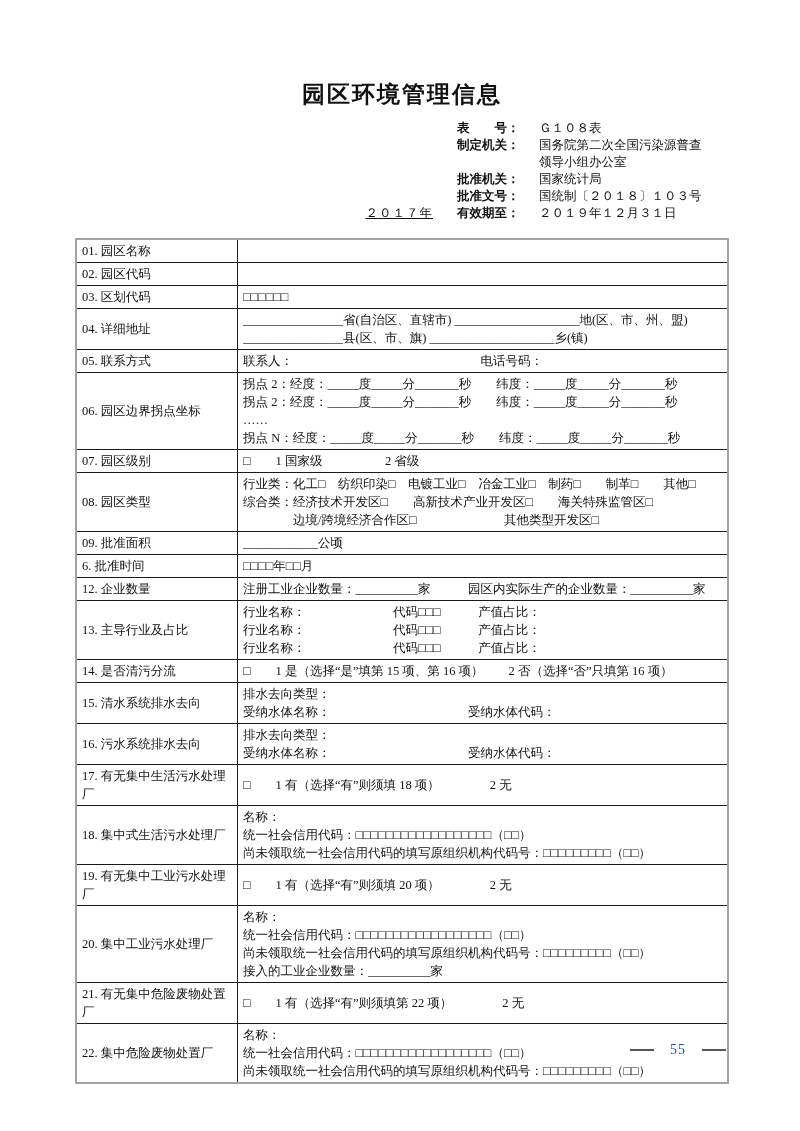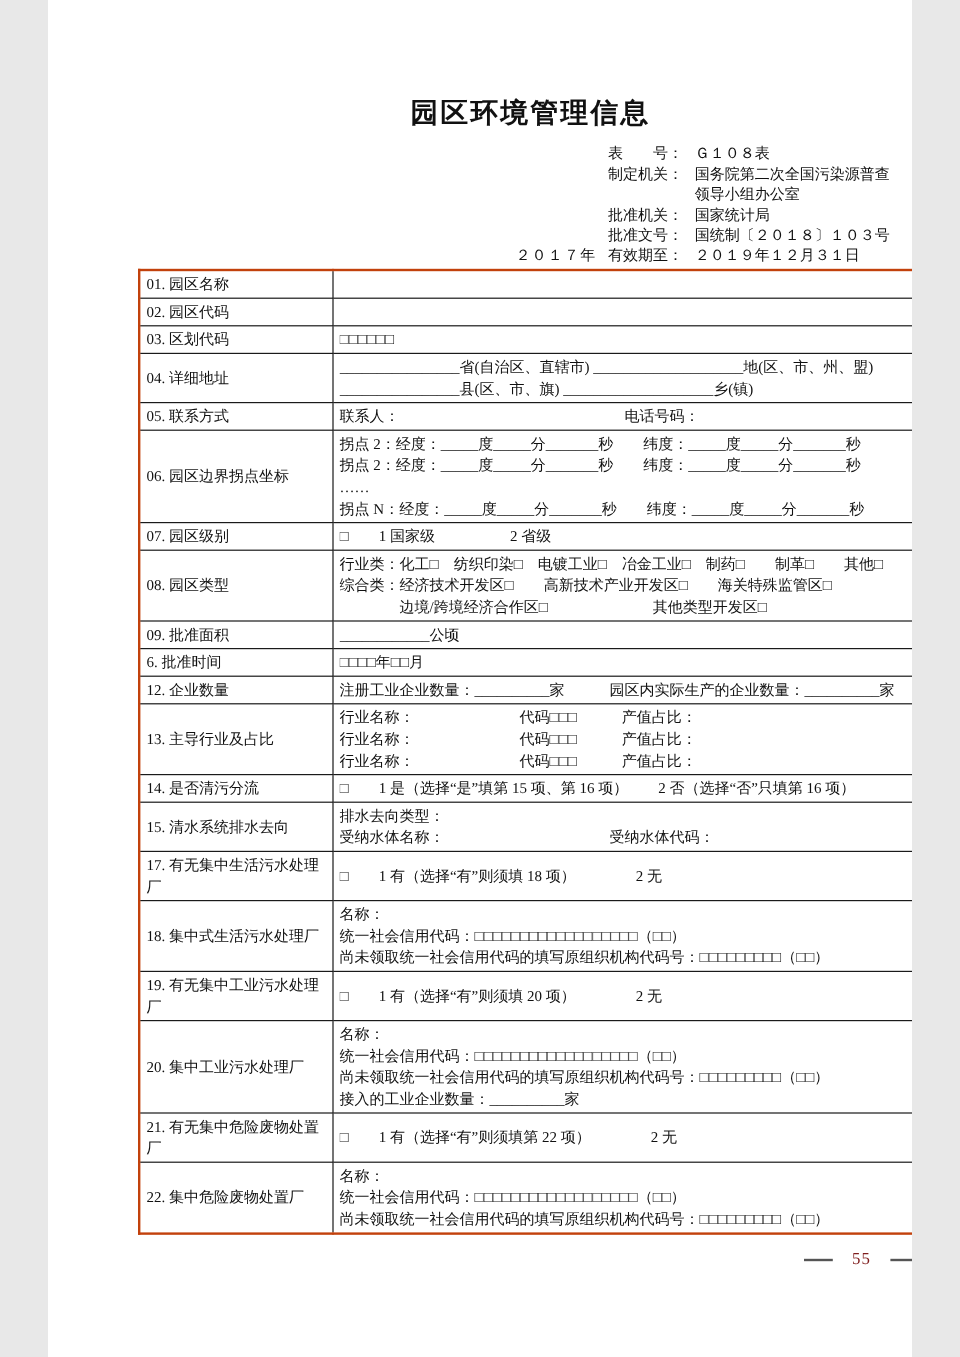--- a/index.html
+++ b/index.html
@@ -1,43 +1,43 @@
 <!DOCTYPE html>
 <html><head>
 <meta charset="utf-8">
 <style>
   html,body { margin:0; padding:0; background:#e8e8e8; }
   .page {
-    position:relative; width:720px; height:1131px; background:#ffffff;
+    position:relative; width:800px; height:1131px; background:#ffffff;
     font-family:"Liberation Serif","DejaVu Serif",serif; color:#111;
     overflow:hidden; margin:0 auto;
   }
   .content { position:absolute; left:75px; top:0; width:654px; }
   h1.title {
     margin:82px 0 0 0; text-align:center; font-size:23px; font-weight:bold;
     letter-spacing:2px; line-height:26px;
   }
   .meta { margin-top:12px; font-size:12.5px; line-height:17px; }
   .meta-row { display:flex; justify-content:flex-end; align-items:baseline; }
-  .meta-prefix { letter-spacing:1px; }
-  .meta-label { width:82px; text-align:center; white-space:nowrap; }
+  .meta-prefix { margin-right:24px; letter-spacing:1px;text-decoration:underline; }
+  .meta-label { width:82px; text-align:left; white-space:nowrap;font-weight:bold; }
   .meta-value { width:190px; text-align:left; white-space:nowrap; }
   table.form {
-    border-collapse:collapse; width:654px; table-layout:fixed; margin-top:2px;
-    border:2px solid #c2410c;
+    border-collapse:collapse; width:654px; table-layout:fixed; margin-top:16px;
+    border:2px solid #a3a3a3;
   }
   table.form td {
     border:1px solid #1a1a1a; vertical-align:middle;
     font-size:12.5px; line-height:18px; padding:2px 5px;
   }
   td.lbl { width:150px; }
   td.val { }
   .line { min-height:18px; white-space:nowrap; overflow:hidden; }
   .pagenum {
-    position:absolute; top:1042px; left:630px; font-size:14px; color:#7f1d1d;
+    position:absolute; top:1042px; left:630px; font-size:14px; color:#1d4ed8;
     display:flex; align-items:center;
   }
   .dash { display:inline-block; width:24px; height:1.5px; background:#555; }
   .pagenum .num { margin:0 16px; letter-spacing:1px; }
 </style>
 </head>
 <body>
 
 <div class="page">
   <div class="content">
@@ -155,20 +155,27 @@
             </td>
           </tr>
           <tr>
             <td class="lbl">14. 是否清污分流</td>
             <td class="val">
               <div class="line">□　　1 是（选择“是”填第 15 项、第 16 项）　　2 否（选择“否”只填第 16 项）</div>
             </td>
           </tr>
           <tr>
             <td class="lbl">15. 清水系统排水去向</td>
+            <td class="val">
+              <div class="line">排水去向类型：</div>
+              <div class="line">受纳水体名称：　　　　　　　　　　　受纳水体代码：</div>
+            </td>
+          </tr>
+          <tr>
+            <td class="lbl">16. 污水系统排水去向</td>
             <td class="val">
               <div class="line">排水去向类型：</div>
               <div class="line">受纳水体名称：　　　　　　　　　　　受纳水体代码：</div>
             </td>
           </tr>
           <tr>
             <td class="lbl">17. 有无集中生活污水处理厂</td>
             <td class="val">
               <div class="line">□　　1 有（选择“有”则须填 18 项）　　　　2 无</div>
             </td>

